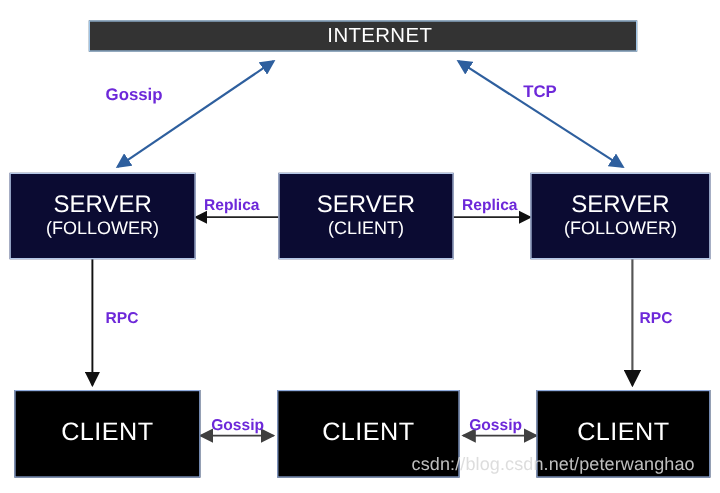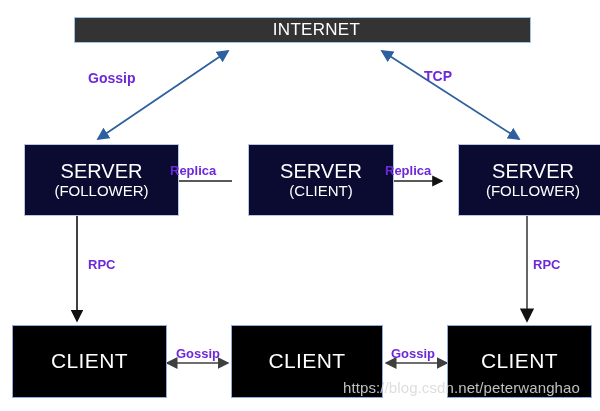--- a/index.html
+++ b/index.html
@@ -31,21 +31,20 @@
   .node-internet {
     background: #333333;
     border: 1px solid #9dc3e6;
     font-size: 17px;
     letter-spacing: 0.3px;
   }
   .node-server {
     background: #0b0b32;
     border: 1px solid #b4c7e7;
     font-size: 20px;
-    margin-left: 16px;
   }
   .node-server .sub {
     font-size: 15px;
     margin-top: 1px;
   }
   .node-client {
     background: #000000;
     border: 1px solid #8faadc;
     font-size: 21px;
     letter-spacing: 0.4px;
@@ -147,29 +146,29 @@
   <div class="node node-client" style="left:231px; top:325px; width:152px; height:73px;">
     <span>CLIENT</span>
   </div>
 
   <div class="node node-client" style="left:447px; top:325px; width:145px; height:73px;">
     <span>CLIENT</span>
   </div>
 
   <div class="edge-label label-big" style="left:88px; top:70px;">Gossip</div>
 
-  <div class="edge-label label-big" style="left:424px; top:68px;">TCP</div>
+  <div class="edge-label label-big" style="left:436px; top:68px;">TCP</div>
 
   <div class="edge-label label-small" style="left:170px; top:163px;">Replica</div>
 
   <div class="edge-label label-small" style="left:385px; top:163px;">Replica</div>
 
   <div class="edge-label label-small" style="left:88px; top:257px;">RPC</div>
 
   <div class="edge-label label-small" style="left:533px; top:257px;">RPC</div>
 
   <div class="edge-label label-small" style="left:176px; top:346px;">Gossip</div>
 
   <div class="edge-label label-small" style="left:391px; top:346px;">Gossip</div>
 
-  <div class="watermark">https://blog.csdn.net/peterwanghao</div>
+  <div class="watermark">csdn://blog.csdn.net/peterwanghao</div>
 
 </div>
 
 </body></html>

